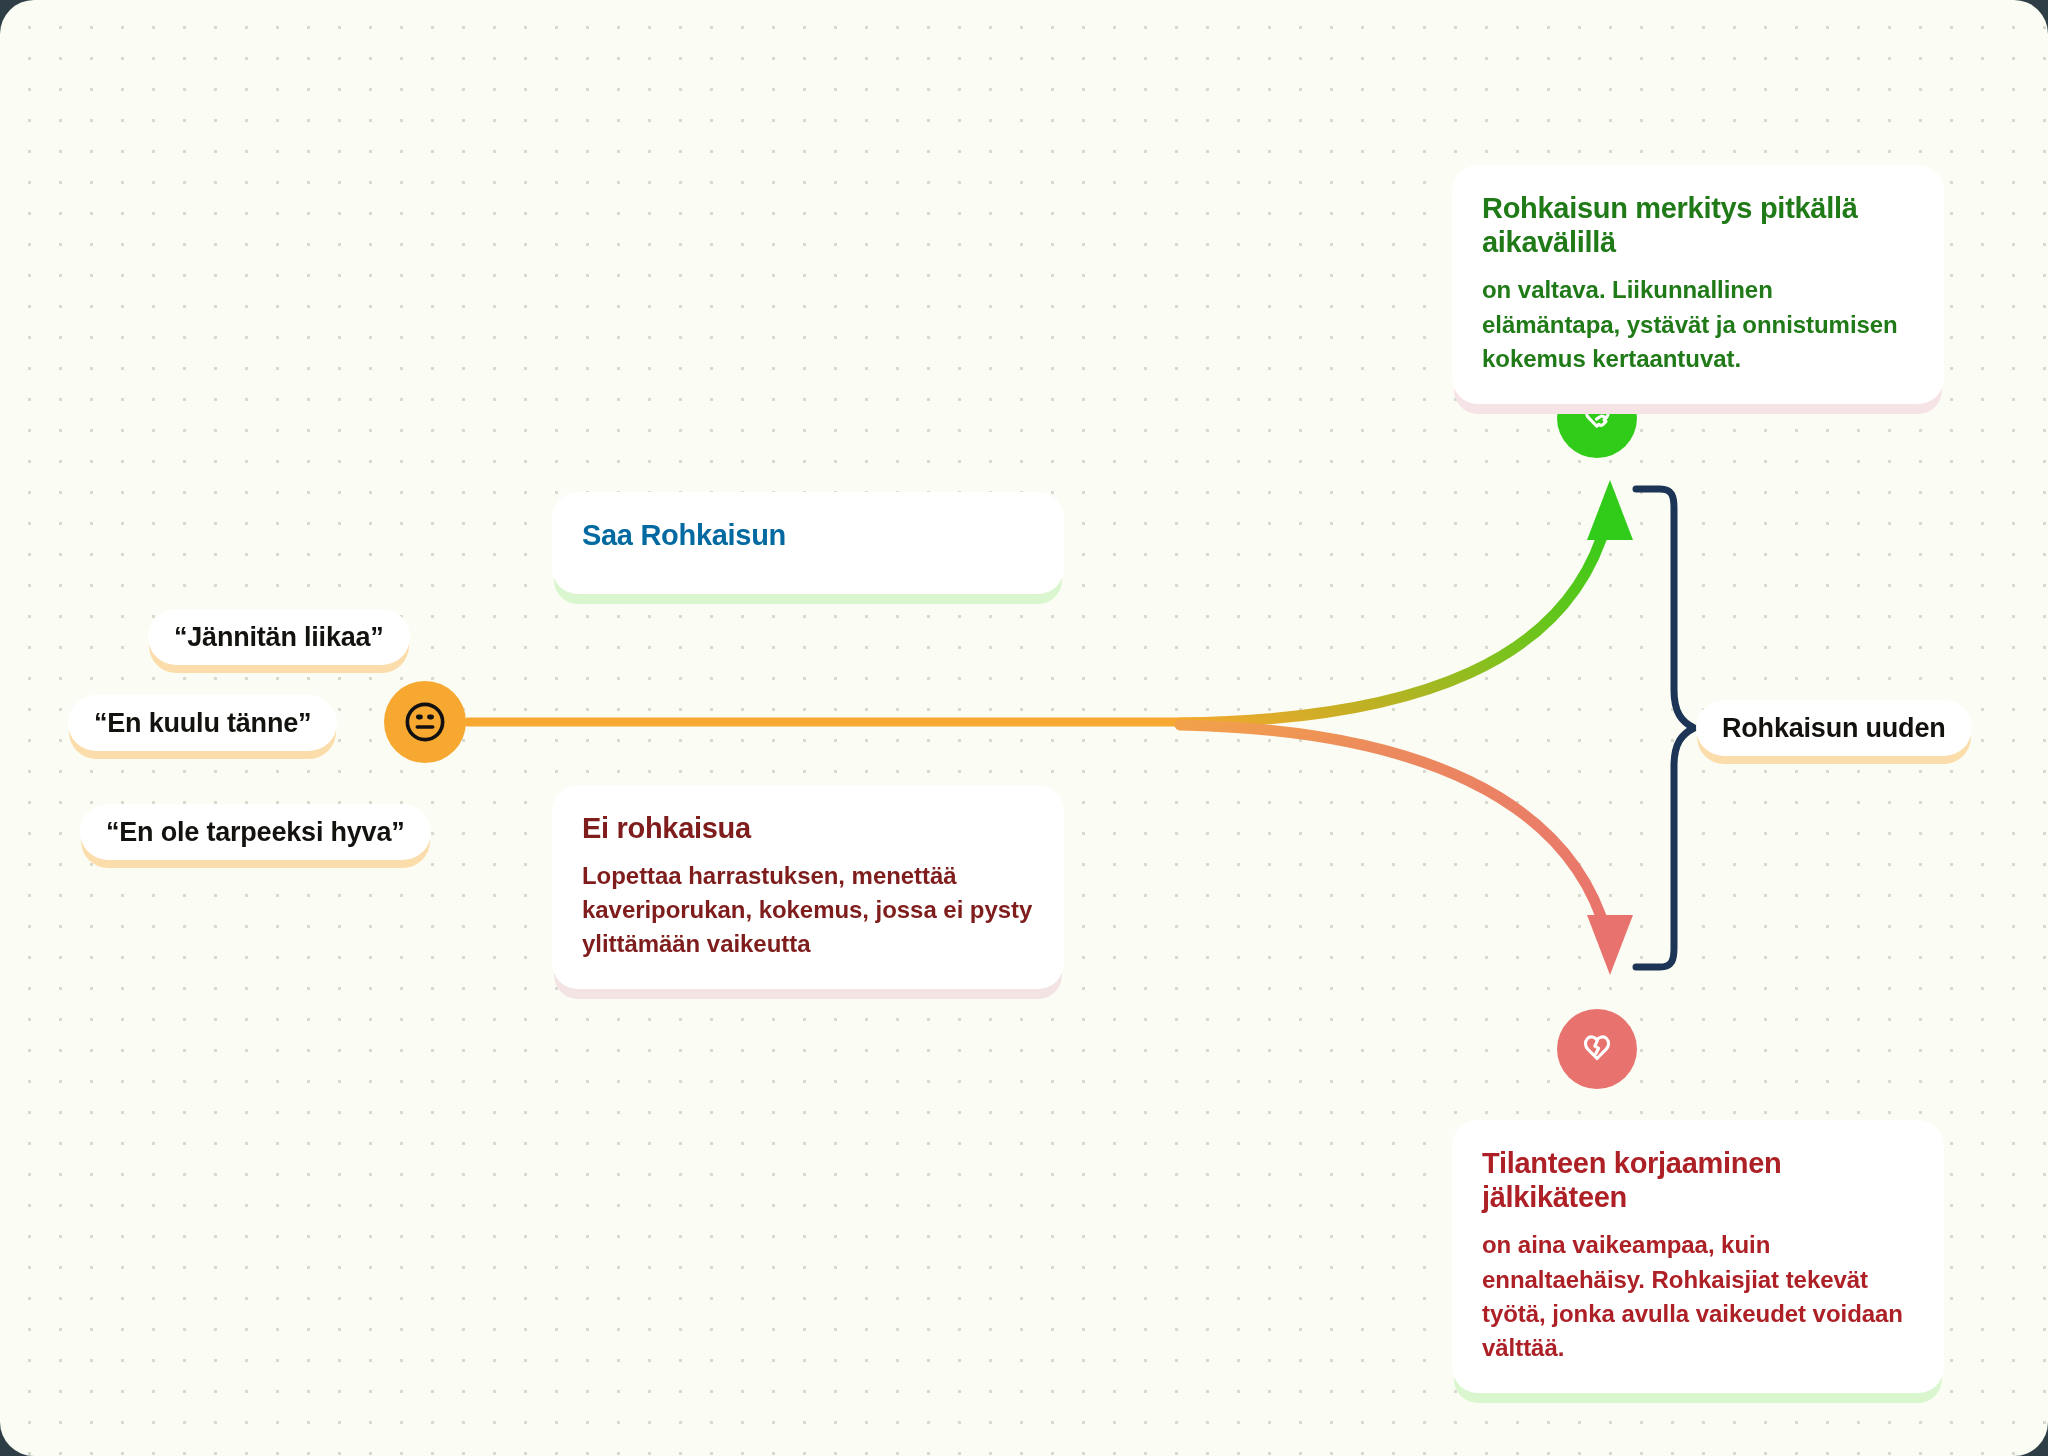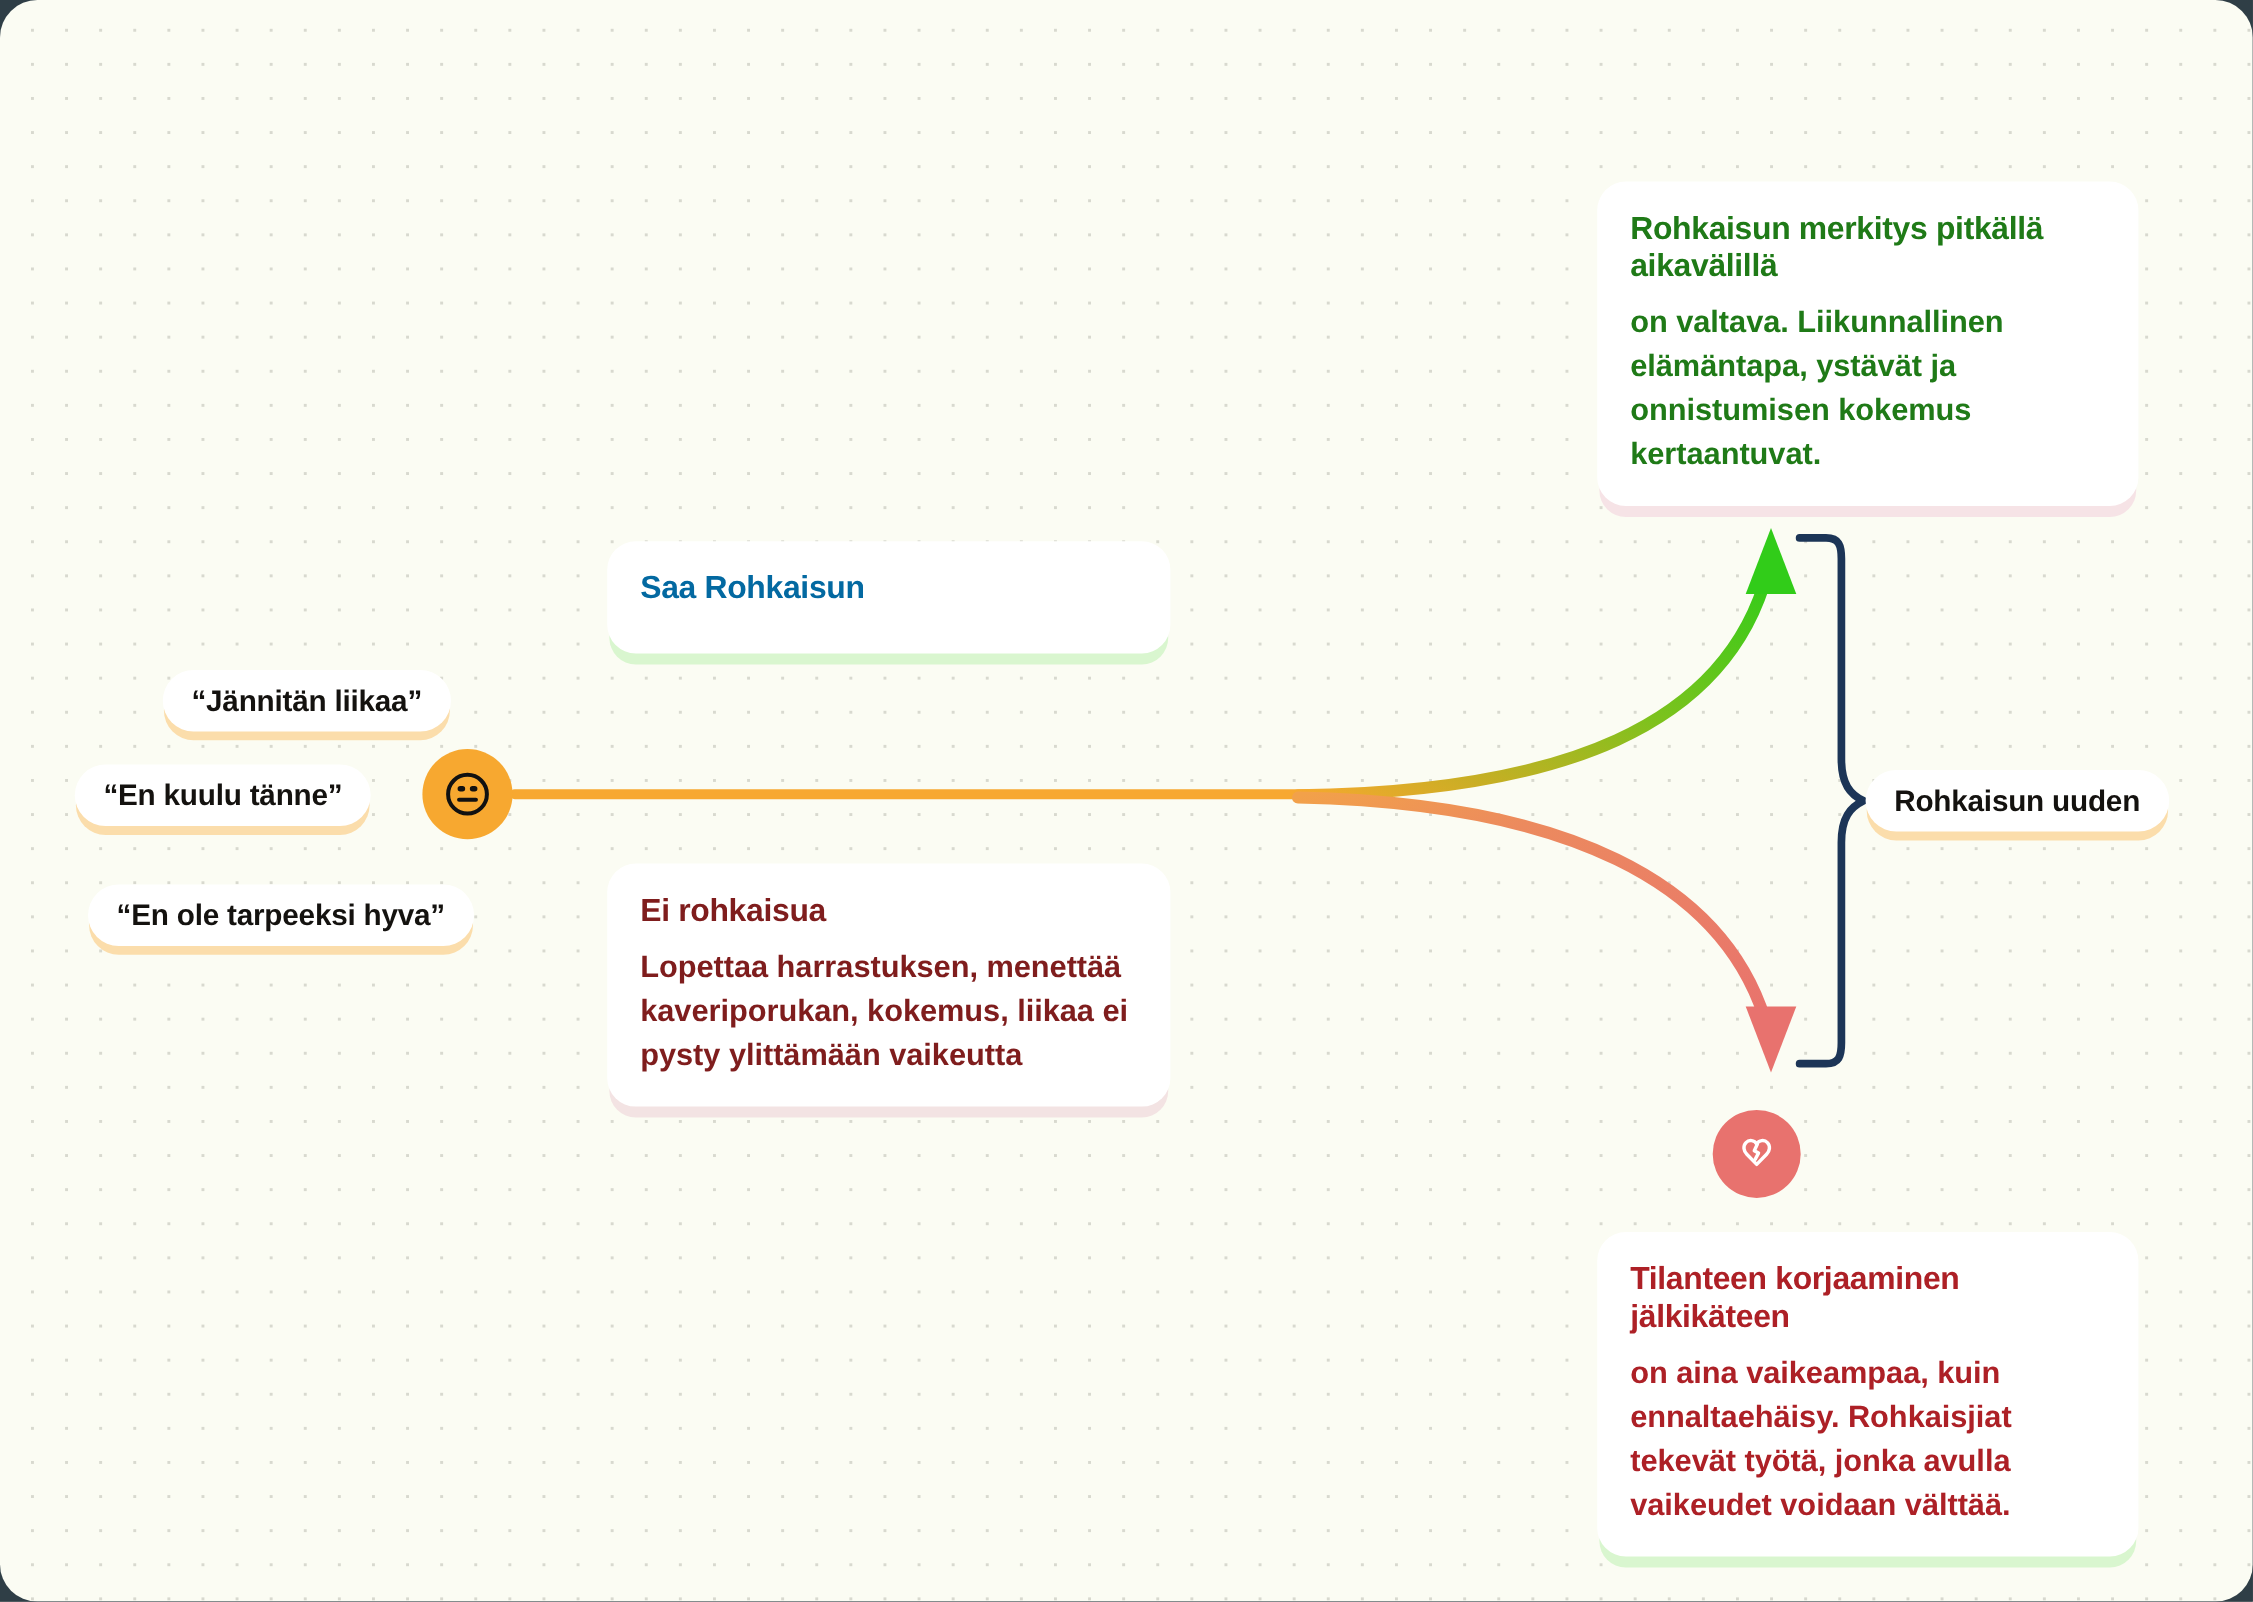--- a/index.html
+++ b/index.html
@@ -60,21 +60,21 @@
     box-sizing: border-box;
   }
   .card .card-title {
     font-size: 29px;
     font-weight: 700;
     letter-spacing: -0.3px;
     margin: 0 0 14px 0;
     line-height: 1.18;
   }
   .card .card-body {
-    font-size: 28px;
+    font-size: 24px;
     font-weight: 700;
     line-height: 1.42;
     letter-spacing: -0.05px;
     margin: 0;
   }
   .card.green  { color: #1f7a17; box-shadow: 0 12px 0 -2px #f6e3e6; }
   .card.green2 { color: #0369a1; box-shadow: 0 12px 0 -2px #d9f6cf; }
   .card.red    { color: #7f1d1d; box-shadow: 0 12px 0 -2px #f3e3e3; }
   .card.red2   { color: #ad2026; box-shadow: 0 12px 0 -2px #d9f6cf; }
 
@@ -151,21 +151,21 @@
       <line x1="14.4" y1="9.4" x2="15.4" y2="9.4" stroke-width="2.6"></line>
     </svg>
   </div>
 
   <div class="card green2" style="left:552px; top:492px; width:512px;">
     <p class="card-title">Saa Rohkaisun</p>
   </div>
 
   <div class="card red" style="left:552px; top:785px; width:512px;">
     <p class="card-title">Ei rohkaisua</p>
-    <p class="card-body">Lopettaa harrastuksen, menettää kaveriporukan, kokemus, liikaa ei pysty ylittämään vaikeutta</p>
+    <p class="card-body">Lopettaa harrastuksen, menettää kaveriporukan, kokemus, jossa ei pysty ylittämään vaikeutta</p>
   </div>
 
   <div class="node green" style="left:1557px; top:378px; width:80px; height:80px;">
     <svg width="44" height="44" viewBox="0 0 24 24" fill="none" stroke="#ffffff" stroke-width="1.7" stroke-linecap="round" stroke-linejoin="round">
       <path d="M12.2 7.4 C11.2 5.6 8.6 5.2 7.2 6.7 C5.7 8.3 6.1 10.6 7.6 12.1
                L11.9 16.5 L12.9 15.5"></path>
       <path d="M12.2 7.4 C13.2 5.6 15.8 5.2 17.2 6.7 C18.7 8.3 18.3 10.6 16.8 12.1
                L15.8 13.1"></path>
       <path d="M16.8 12.1 C15.9 11.1 14.7 10.7 13.7 11.3 L11.7 12.6"></path>
       <path d="M13.0 15.6 C13.8 16.2 14.9 16.1 15.6 15.3 L16.9 13.9"></path>

